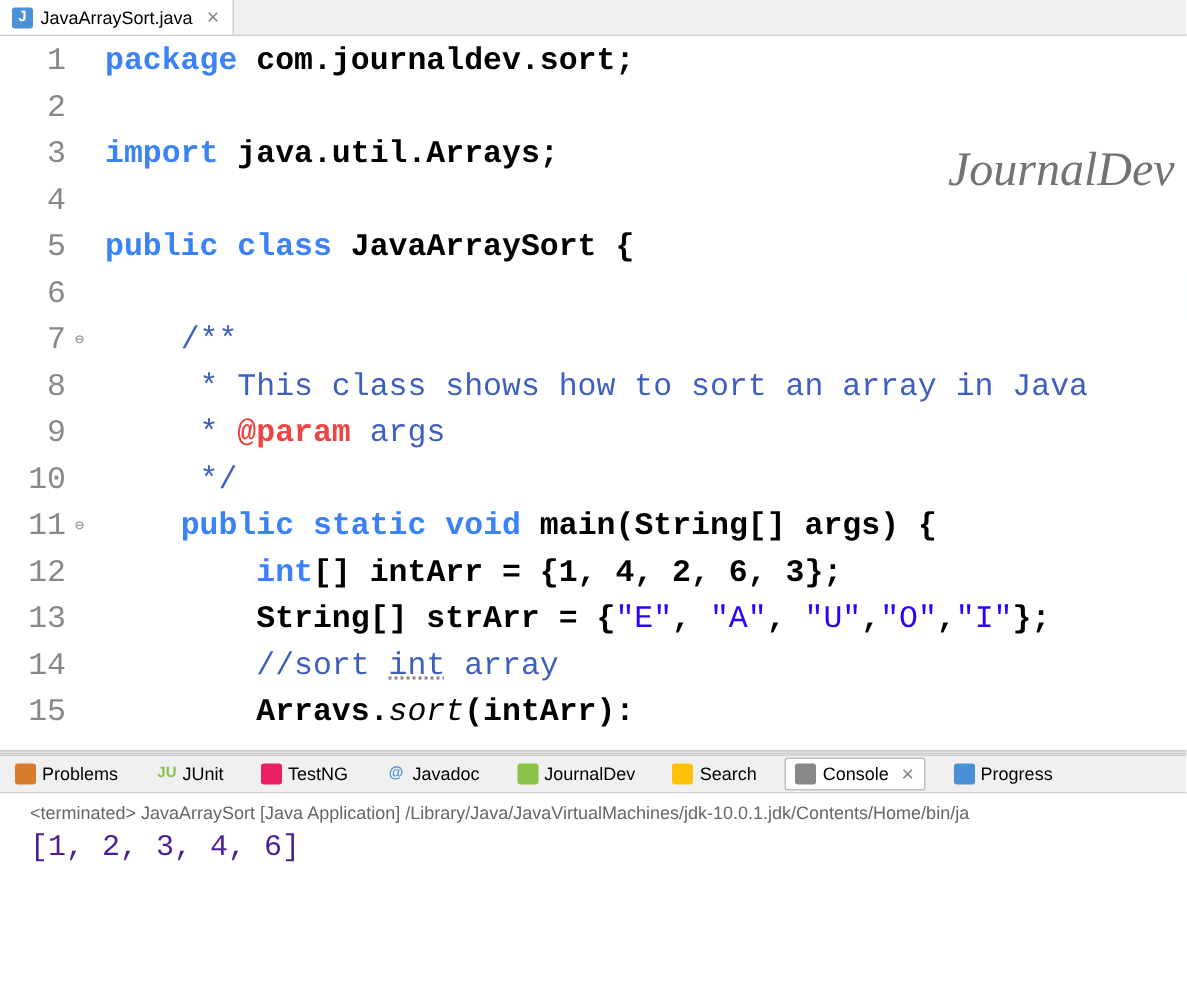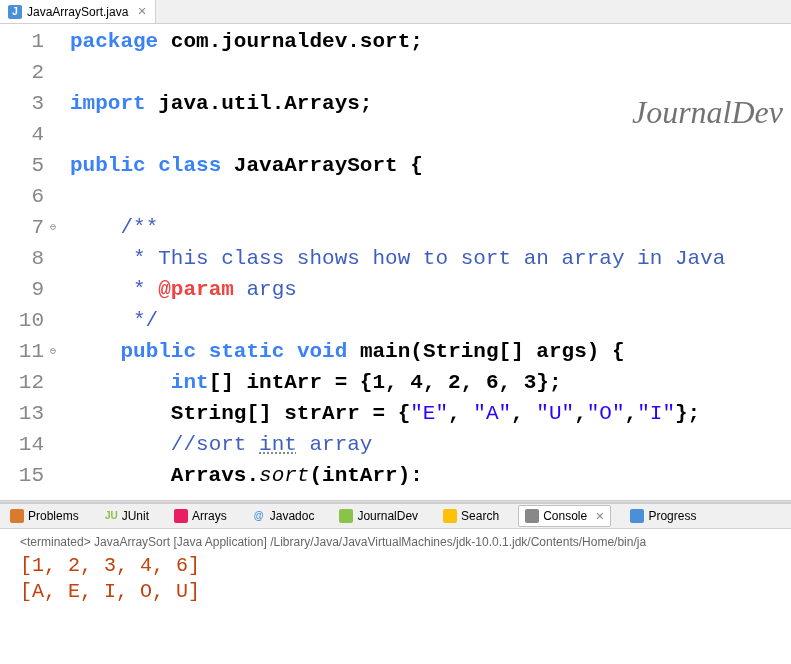--- a/index.html
+++ b/index.html
@@ -145,21 +145,21 @@
     }
     .console-area {
       padding: 6px 20px;
       font-size: 12px;
       color: #666;
       background: #fff;
     }
     .console-output {
       font-family: "Courier New", Consolas, monospace;
       font-size: 20px;
-      color: #c2410c;
+      color: #4c1d95;
       line-height: 26px;
       padding-top: 4px;
     }
     .divider-handle {
       height: 3px;
       background: #e0e0e0;
       border-top: 1px solid #ccc;
       border-bottom: 1px solid #ccc;
       cursor: ns-resize;
     }
@@ -203,21 +203,21 @@
     <div class="view-tab">
       <span class="view-icon" style="background: rgb(217, 123, 47);"></span>
       <span>Problems</span>
     </div>
     <div class="view-tab">
       <span class="view-icon" style="background: transparent; color: rgb(139, 195, 74); font-size: 10px; font-weight: bold; text-align: right; line-height: 14px;">JU</span>
       <span>JUnit</span>
     </div>
     <div class="view-tab">
       <span class="view-icon" style="background: rgb(233, 30, 99);"></span>
-      <span>Arrays</span>
+      <span>TestNG</span>
     </div>
     <div class="view-tab">
       <span class="view-icon" style="background: transparent; color: rgb(74, 144, 217); font-size: 10px; font-weight: bold; text-align: center; line-height: 14px;">@</span>
       <span>Javadoc</span>
     </div>
     <div class="view-tab">
       <span class="view-icon" style="background: rgb(139, 195, 74);"></span>
       <span>JournalDev</span>
     </div>
     <div class="view-tab">
@@ -232,15 +232,14 @@
     <div class="view-tab">
       <span class="view-icon" style="background: rgb(74, 144, 217);"></span>
       <span>Progress</span>
     </div>
   </div>
 
 <div class="console-area">
   <div>&lt;terminated&gt; JavaArraySort [Java Application] /Library/Java/JavaVirtualMachines/jdk-10.0.1.jdk/Contents/Home/bin/ja</div>
   <div class="console-output" id="console-out">
       <div>[1, 2, 3, 4, 6]</div>
-      <div>[A, E, I, O, U]</div>
     </div>
 </div>
 
 </body></html>

